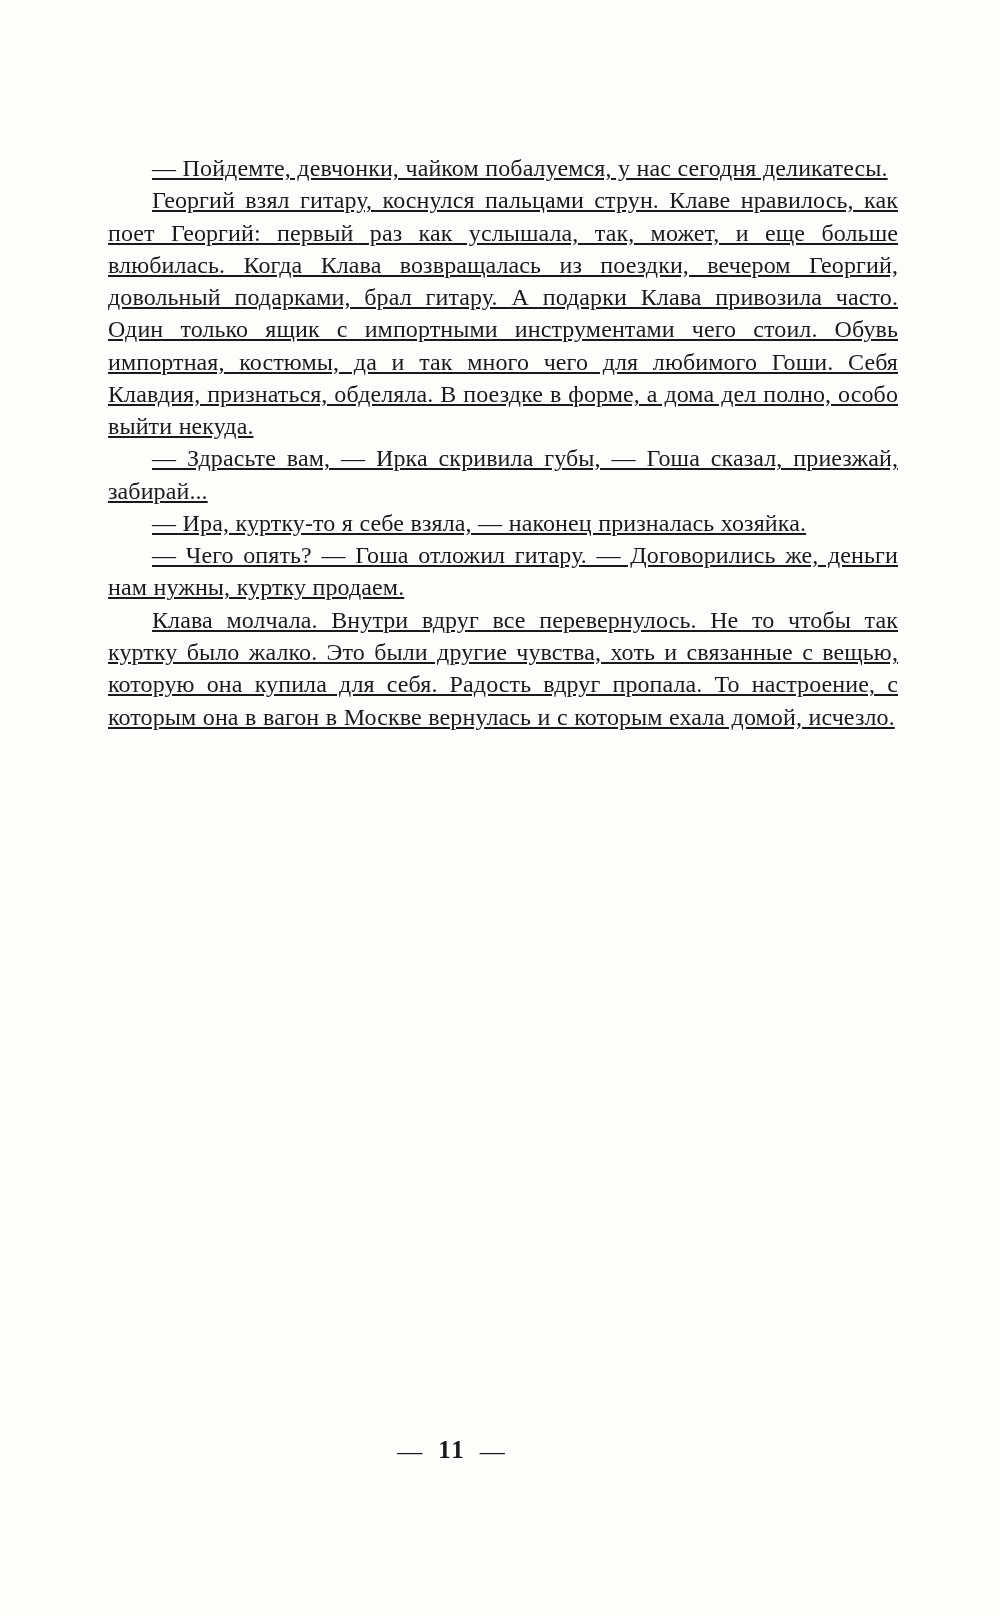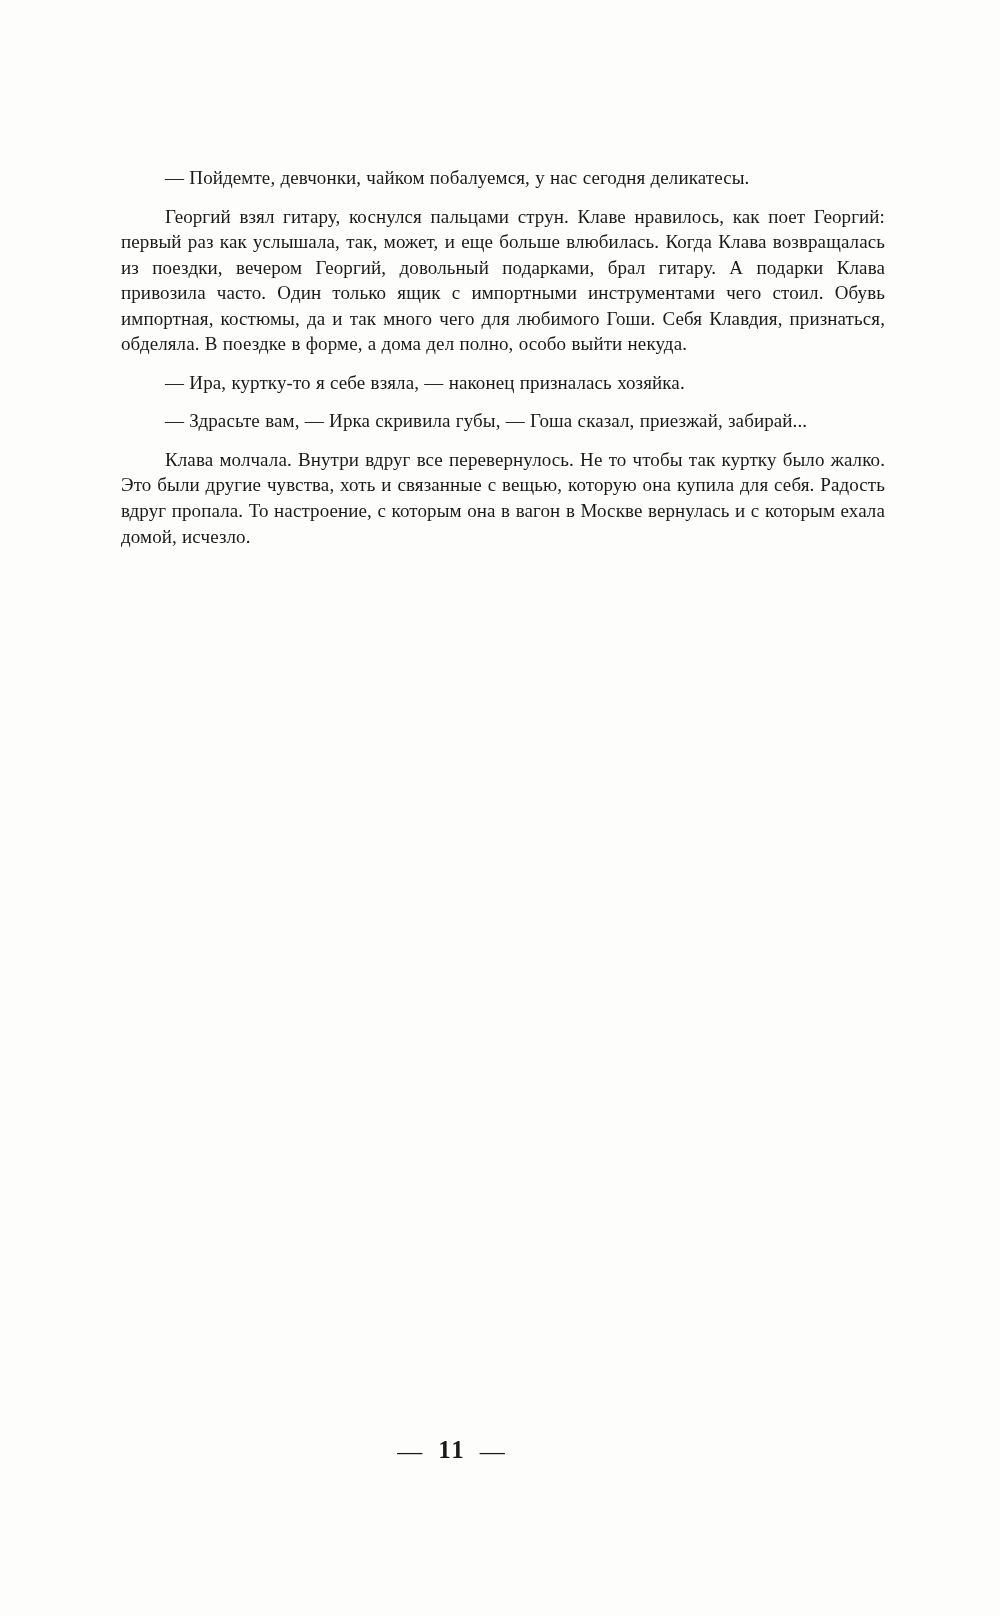--- a/index.html
+++ b/index.html
@@ -22,28 +22,29 @@
     height: 1616px;
     background: #fdfdfc;
   }
   .text-block {
     position: absolute;
     left: 108px;
     top: 152px;
     width: 790px;
   }
   p.para {
-    margin: 13px;
-    font-size: 19px;
+    margin: 0;
+    font-size: 24px;
     line-height: 1.345;
     text-align: justify;
     text-indent: 44px;
     letter-spacing: 0.1px;
     word-spacing: 0.4px;
     color: #1a1a1a;
+    text-decoration: underline;
   }
   p.para.dash {
     text-indent: 44px;
   }
   .page-number {
     position: absolute;
     left: 0;
     top: 1436px;
     width: 904px;
     text-align: center;
@@ -61,22 +62,23 @@
   }
 </style>
 </head>
 <body>
 
 <div class="page">
 
   <div class="text-block">
     <p class="para dash">— Пойдемте, девчонки, чайком побалуемся, у нас сегодня деликатесы.</p>
     <p class="para">Георгий взял гитару, коснулся пальцами струн. Клаве нравилось, как поет Георгий: первый раз как услышала, так, может, и еще больше влюбилась. Когда Клава возвращалась из поездки, вечером Георгий, довольный подарками, брал гитару. А подарки Клава привозила часто. Один только ящик с импортными инструментами чего стоил. Обувь импортная, костюмы, да и так много чего для любимого Гоши. Себя Клавдия, признаться, обделяла. В поездке в форме, а дома дел полно, особо выйти некуда.</p>
+    <p class="para dash">— Здрасьте вам, — Ирка скривила губы, — Гоша сказал, приезжай, забирай...</p>
     <p class="para dash">— Ира, куртку-то я себе взяла, — наконец призналась хозяйка.</p>
-    <p class="para dash">— Здрасьте вам, — Ирка скривила губы, — Гоша сказал, приезжай, забирай...</p>
+    <p class="para dash">— Чего опять? — Гоша отложил гитару. — Договорились же, деньги нам нужны, куртку продаем.</p>
     <p class="para">Клава молчала. Внутри вдруг все перевернулось. Не то чтобы так куртку было жалко. Это были другие чувства, хоть и связанные с вещью, которую она купила для себя. Радость вдруг пропала. То настроение, с которым она в вагон в Москве вернулась и с которым ехала домой, исчезло.</p>
   </div>
 
   <div class="page-number">
     <span class="rule">—</span><span class="num">11</span><span class="rule">—</span>
   </div>
 
 </div>
 
 </body></html>

